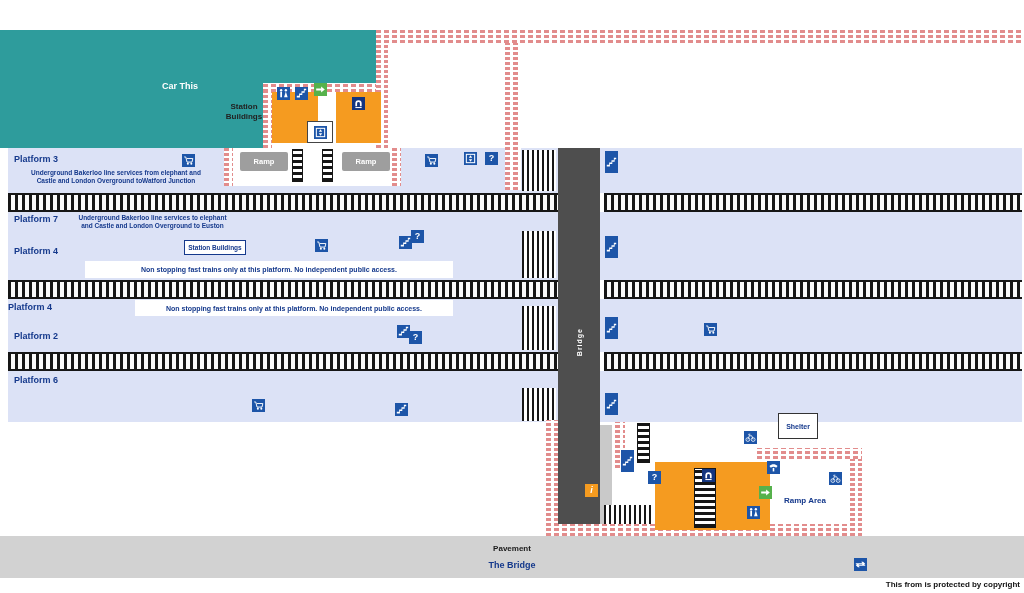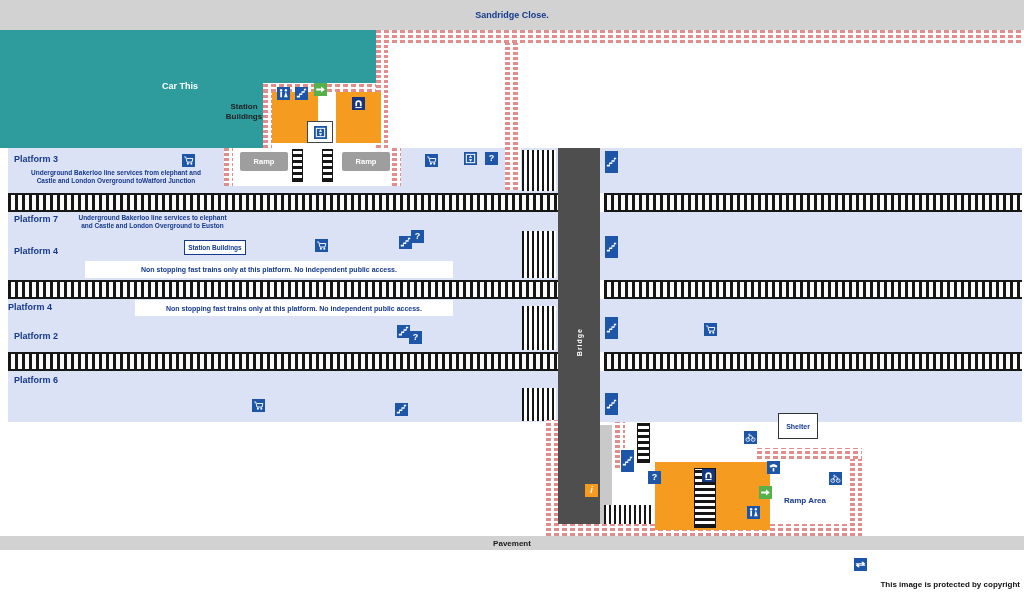--- a/index.html
+++ b/index.html
@@ -75,23 +75,20 @@
         <path fill="#fff" d="M1.5 5.8h6.3V3.2L12.5 7 7.8 10.8V8.2H1.5z"></path>
       </symbol>
     <symbol id="i-rail" viewBox="0 0 14 14">
         <path fill="#fff" d="M1 5.4h8.6L7.8 3.6h2.4L13 6 10.2 8.4H7.8L9.6 6.6H1zM13 8.6H4.4L6.2 10.4H3.8L1 8l2.8-2.4h2.4L4.4 7.4H13z"></path>
       </symbol>
   </defs>
 </svg>
 
 <div id="map">
 
-  <div class="x grey center" style="left:0;top:0;width:1024px;height:30px">
-    <span class="navy" style="font-size:9px">Sandridge Close.</span>
-  </div>
 
   <div class="x teal" style="left:0;top:30px;width:376px;height:53px"></div>
   <div class="x teal" style="left:0;top:83px;width:263px;height:65px"></div>
   <span class="x" style="left:162px;top:81px;width:70px;font-size:9px;color:#fff">Car This</span>
 
   <div class="x brick" style="left:376px;top:30px;width:646px;height:13px"></div>
   <div class="x brick" style="left:376px;top:30px;width:12px;height:118px"></div>
   <div class="x brick" style="left:263px;top:83px;width:113px;height:9px"></div>
   <div class="x brick" style="left:263px;top:92px;width:9px;height:56px"></div>
 
@@ -165,24 +162,27 @@
   <div class="x brick" style="left:757px;top:448px;width:105px;height:11px"></div>
   <div class="x brick" style="left:615px;top:422px;width:10px;height:46px"></div>
   <div class="x ladder" style="left:637px;top:423px;width:13px;height:40px"></div>
 
   <div class="x orange" style="left:655px;top:462px;width:115px;height:68px"></div>
   <div class="x ladder" style="left:694px;top:468px;width:22px;height:60px"></div>
 
   <div class="x center" style="left:778px;top:413px;width:40px;height:26px;background:#fff;border:1px solid #333;font-size:7px;color:#15398c">Shelter</div>
   <span class="x" style="left:784px;top:496px;width:70px;font-size:8px;color:#15398c">Ramp Area</span>
 
-  <div class="x grey center" style="left:0;top:536px;width:1024px;height:14px">
+  <div class="x grey center" style="left:0;top:536px;width:1024px;height:24px">
     <span style="font-size:8px;color:#1a1a1a">Pavement</span>
   </div>
-  <div class="x" style="left:880px;top:580px;width:140px;font-size:8px;color:#111;text-align:right">This image is protected by copyright</div>
+  <div class="x grey center" style="left:0;top:552px;width:1024px;height:26px">
+    <span class="navy" style="font-size:9px">The Bridge</span>
+  </div>
+  <div class="x" style="left:880px;top:580px;width:140px;font-size:8px;color:#111;text-align:right">This from is protected by copyright</div>
 
   <div class="ic" style="left:277px;top:87px">
       <svg>
         <use href="#i-toilets"></use>
       </svg>
     </div>
   <div class="ic" style="left:295px;top:87px">
       <svg>
         <use href="#i-stairs"></use>
       </svg>

